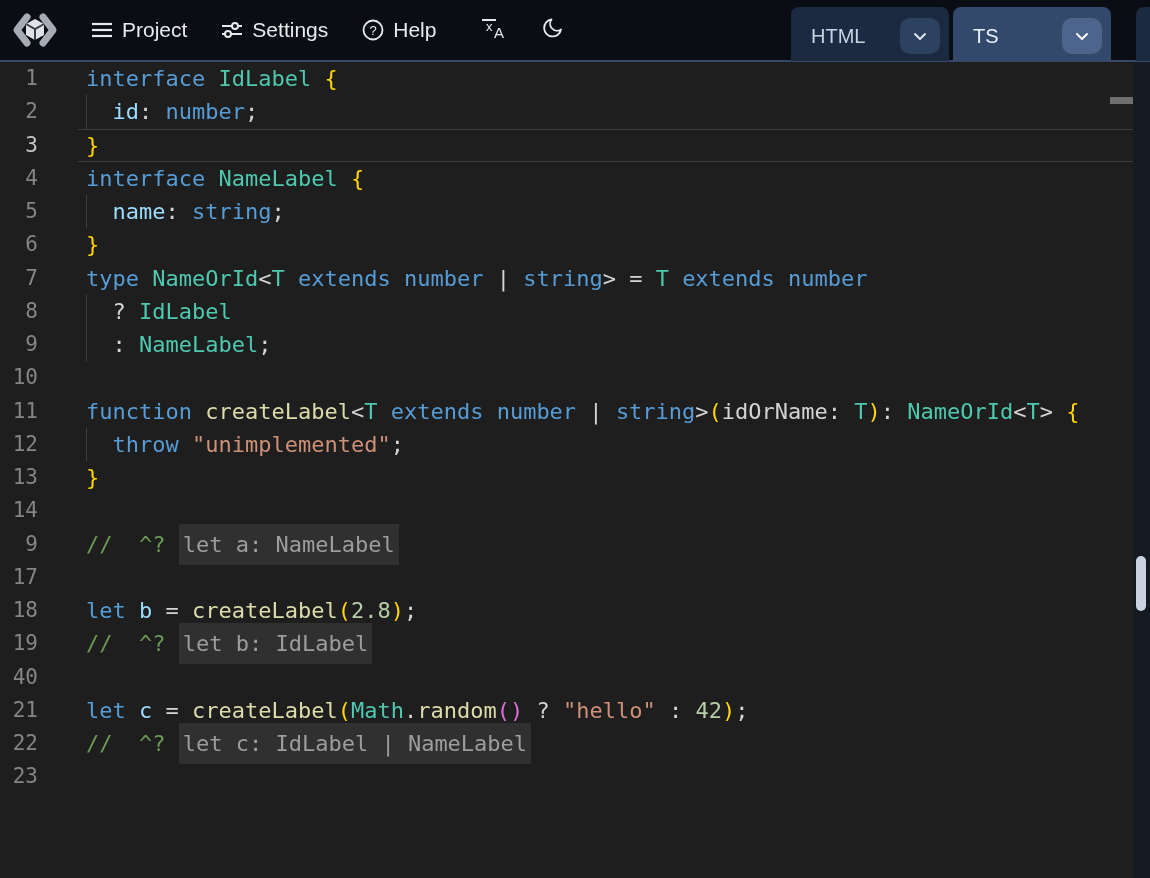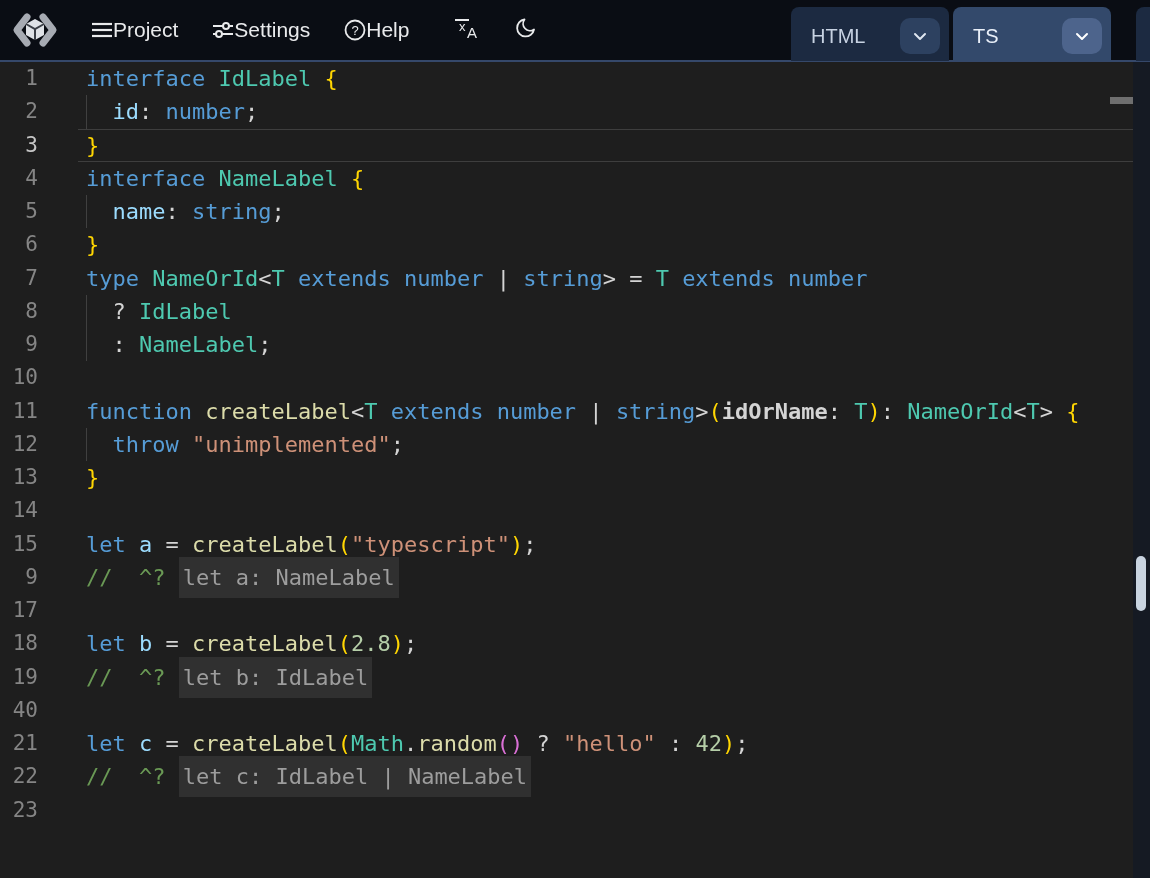--- a/index.html
+++ b/index.html
@@ -7,21 +7,21 @@
   body { font-family:"Liberation Sans", sans-serif; }
 
   
   .header {
     height:62px; background:var(--c-header_bg,#0a0d14);
     border-bottom:2px solid var(--c-header_border,#35486a);
     display:flex; align-items:center; padding-left:12px; position:relative;
   }
   .logo { width:46px; height:46px; margin-right:16px; display:flex; align-items:center; justify-content:center; }
   .menu-item {
-    display:flex; align-items:center; color:#e9eaec;
+    display:flex; align-items:center; gap:9px; color:#e9eaec;
     font-size:21px; padding:15px 17px; height:100%; cursor:pointer;
   }
   .icon-btn { padding:0 16px; height:100%; display:flex; align-items:center; cursor:pointer; }
   .mi-icon { display:flex; align-items:center; }
 
   
   .tabs { margin-left:auto; display:flex; align-items:flex-end; gap:4px; height:62px; padding-bottom:0; }
   .tab {
     width:158px; height:54px; border-radius:8px 8px 0 0;
     background:var(--c-tab_bg,#1c2a41); display:flex; align-items:center;
@@ -52,21 +52,21 @@
     content:""; position:absolute; left:78px; right:0; top:0; bottom:0;
     border-top:1px solid var(--c-active_line_border,#3e3e3e);
     border-bottom:1px solid var(--c-active_line_border,#3e3e3e);
     pointer-events:none;
   }
 
   .tk-kw { color:var(--c-keyword,#569cd6); }
   .tk-ty { color:var(--c-type,#4ec9b0);text-align:center; }
   .tk-fn { color:var(--c-function,#dcdcaa); }
   .tk-vr { color:var(--c-variable,#9cdcfe); }
-  .tk-pr { color:var(--c-parameter,#d4d4d4);font-weight:bold; }
+  .tk-pr { color:var(--c-parameter,#d4d4d4); }
   .tk-w  { color:var(--c-text,#d4d4d4); }
   .tk-st { color:var(--c-string,#ce9178); }
   .tk-nm { color:var(--c-number,#b5cea8); }
   .tk-cm { color:var(--c-comment,#6a9955); }
   .tk-b1 { color:var(--c-bracket1,#ffd602); }
   .tk-b2 { color:var(--c-bracket2,#da70d6); }
   .tk-hint { color:var(--c-hint_text,#9d9d9d); background:var(--c-hint_bg,#303030); padding:8px 4px; }
 
   
   .ruler-dash { position:absolute; left:1110px; top:35px; width:23px; height:7px; background:#6f6f6f; }
@@ -177,21 +177,20 @@
       <div class="line"><span class="ln">5</span><span class="code"><span class="guide"></span><span class="tk-w">  </span><span class="tk-vr">name</span><span class="tk-w">: </span><span class="tk-kw">string</span><span class="tk-w">;</span></span></div>
       <div class="line"><span class="ln">6</span><span class="code"><span class="tk-b1">}</span></span></div>
       <div class="line"><span class="ln">7</span><span class="code"><span class="tk-kw">type</span><span class="tk-w"> </span><span class="tk-ty">NameOrId</span><span class="tk-w">&lt;</span><span class="tk-ty">T</span><span class="tk-w"> </span><span class="tk-kw">extends</span><span class="tk-w"> </span><span class="tk-kw">number</span><span class="tk-w"> | </span><span class="tk-kw">string</span><span class="tk-w">&gt; = </span><span class="tk-ty">T</span><span class="tk-w"> </span><span class="tk-kw">extends</span><span class="tk-w"> </span><span class="tk-kw">number</span></span></div>
       <div class="line"><span class="ln">8</span><span class="code"><span class="guide"></span><span class="tk-w">  ? </span><span class="tk-ty">IdLabel</span></span></div>
       <div class="line"><span class="ln">9</span><span class="code"><span class="guide"></span><span class="tk-w">  : </span><span class="tk-ty">NameLabel</span><span class="tk-w">;</span></span></div>
       <div class="line"><span class="ln">10</span><span class="code"></span></div>
       <div class="line"><span class="ln">11</span><span class="code"><span class="tk-kw">function</span><span class="tk-w"> </span><span class="tk-fn">createLabel</span><span class="tk-w">&lt;</span><span class="tk-ty">T</span><span class="tk-w"> </span><span class="tk-kw">extends</span><span class="tk-w"> </span><span class="tk-kw">number</span><span class="tk-w"> | </span><span class="tk-kw">string</span><span class="tk-w">&gt;</span><span class="tk-b1">(</span><span class="tk-pr">idOrName</span><span class="tk-w">: </span><span class="tk-ty">T</span><span class="tk-b1">)</span><span class="tk-w">: </span><span class="tk-ty">NameOrId</span><span class="tk-w">&lt;</span><span class="tk-ty">T</span><span class="tk-w">&gt; </span><span class="tk-b1">{</span></span></div>
       <div class="line"><span class="ln">12</span><span class="code"><span class="guide"></span><span class="tk-w">  </span><span class="tk-kw">throw</span><span class="tk-w"> </span><span class="tk-st">"unimplemented"</span><span class="tk-w">;</span></span></div>
       <div class="line"><span class="ln">13</span><span class="code"><span class="tk-b1">}</span></span></div>
       <div class="line"><span class="ln">14</span><span class="code"></span></div>
-      <div class="line"><span class="ln">15</span><span class="code"><span class="tk-kw">let</span><span class="tk-w"> </span><span class="tk-vr">a</span><span class="tk-w"> = </span><span class="tk-fn">createLabel</span><span class="tk-b1">(</span><span class="tk-st">"typescript"</span><span class="tk-b1">)</span><span class="tk-w">;</span></span></div>
       <div class="line"><span class="ln">9</span><span class="code"><span class="tk-cm">//  ^? </span><span class="tk-hint">let a: NameLabel</span></span></div>
       <div class="line"><span class="ln">17</span><span class="code"></span></div>
       <div class="line"><span class="ln">18</span><span class="code"><span class="tk-kw">let</span><span class="tk-w"> </span><span class="tk-vr">b</span><span class="tk-w"> = </span><span class="tk-fn">createLabel</span><span class="tk-b1">(</span><span class="tk-nm">2.8</span><span class="tk-b1">)</span><span class="tk-w">;</span></span></div>
       <div class="line"><span class="ln">19</span><span class="code"><span class="tk-cm">//  ^? </span><span class="tk-hint">let b: IdLabel</span></span></div>
       <div class="line"><span class="ln">40</span><span class="code"></span></div>
       <div class="line"><span class="ln">21</span><span class="code"><span class="tk-kw">let</span><span class="tk-w"> </span><span class="tk-vr">c</span><span class="tk-w"> = </span><span class="tk-fn">createLabel</span><span class="tk-b1">(</span><span class="tk-ty">Math</span><span class="tk-w">.</span><span class="tk-fn">random</span><span class="tk-b2">()</span><span class="tk-w"> ? </span><span class="tk-st">"hello"</span><span class="tk-w"> : </span><span class="tk-nm">42</span><span class="tk-b1">)</span><span class="tk-w">;</span></span></div>
       <div class="line"><span class="ln">22</span><span class="code"><span class="tk-cm">//  ^? </span><span class="tk-hint">let c: IdLabel | NameLabel</span></span></div>
       <div class="line"><span class="ln">23</span><span class="code"></span></div>
     </div>
   <div class="scrollbar">

